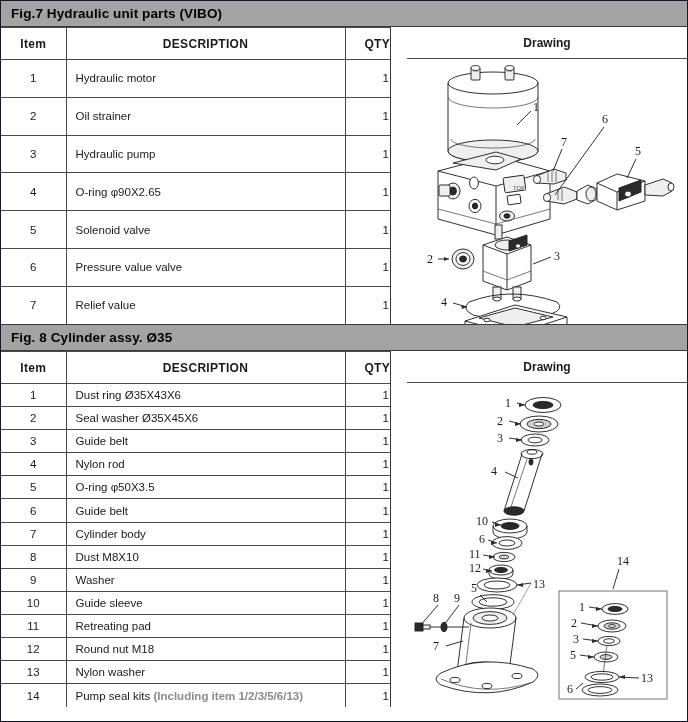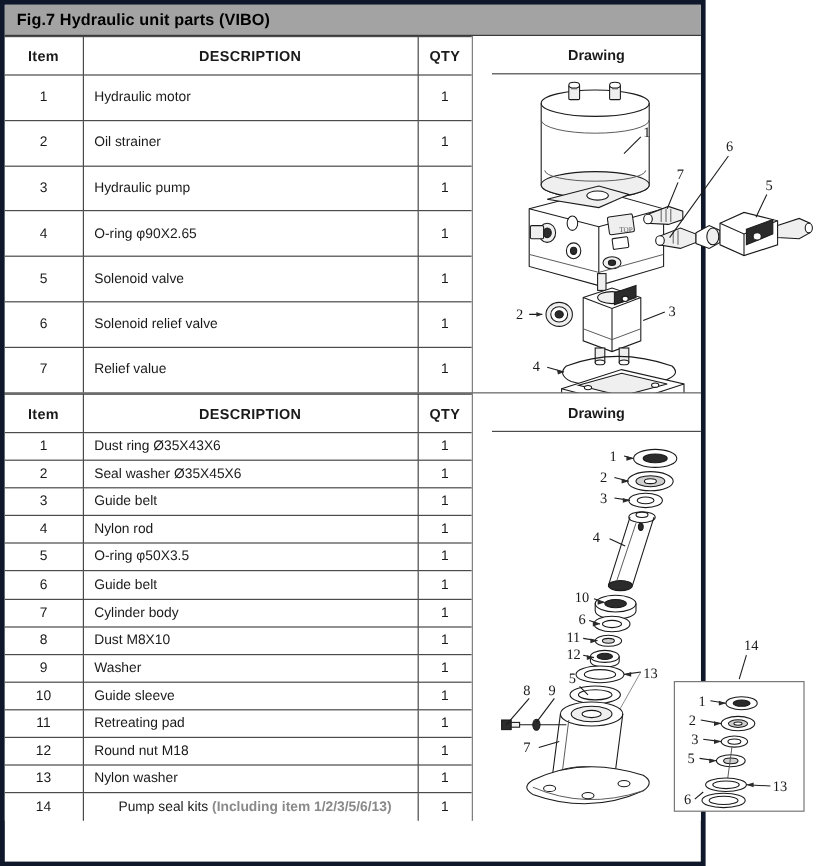--- a/index.html
+++ b/index.html
@@ -5,23 +5,23 @@
   html,body{margin:0;padding:0;}
   body{
     width:688px;height:722px;
     background:#ffffff;
     font-family:"Liberation Sans","DejaVu Sans",sans-serif;
     color:#1a1a1a;
     overflow:hidden;
   }
   .page{
     position:relative;
-    width:588px;height:722px;
+    width:688px;height:722px;
     box-sizing:border-box;
-    border:4px solid #0f172a;
+    border:1px solid #0f172a;
   }
   
   .fig-block{position:relative;}
   .fig-title{
     background:#a3a3a3;
     color:#000;
     font-weight:bold;
     font-size:13.5px;
     letter-spacing:.1px;
     padding:5px 0 5px 10px;
@@ -49,21 +49,21 @@
   table.parts th,table.parts td{
     border:1px solid #4a4a4a;
     box-sizing:border-box;
     font-size:11.5px;
     color:#1a1a1a;
     background:#fff;
   }
   table.parts th:first-child,table.parts td:first-child{border-left:none;}
   table.parts th.c-item,table.parts td.c-item{width:65px;text-align:center;}
   table.parts th.c-desc,table.parts td.c-desc{width:279px;text-align:left;padding-left:9px;}
-  table.parts th.c-qty,table.parts td.c-qty{width:45px;text-align:center;border-right:none;}
+  table.parts th.c-qty,table.parts td.c-qty{width:45px;text-align:right;border-right:none;}
   table.parts thead th{
     font-weight:bold;
     font-size:12px;
     letter-spacing:.3px;
     text-align:center;
     padding:0;
   }
   .drawhead{
     position:absolute;left:16px;top:0;right:0;
     display:flex;align-items:center;justify-content:center;
@@ -122,21 +122,21 @@
               <td class="c-desc">O-ring φ90X2.65</td>
               <td class="c-qty">1</td>
             </tr>
             <tr style="height:37.8px;">
               <td class="c-item">5</td>
               <td class="c-desc">Solenoid valve</td>
               <td class="c-qty">1</td>
             </tr>
             <tr style="height:37.8px;">
               <td class="c-item">6</td>
-              <td class="c-desc">Solenoid relief valve</td>
+              <td class="c-desc">Pressure value valve</td>
               <td class="c-qty">1</td>
             </tr>
             <tr style="height:37.8px;">
               <td class="c-item" style="border-bottom:none;">7</td>
               <td class="c-desc" style="border-bottom:none;">Relief value</td>
               <td class="c-qty" style="border-bottom:none;">1</td>
             </tr>
           </tbody>
         </table>
       </div>
@@ -264,20 +264,21 @@
 
             <line class="ln" x1="171" y1="90" x2="162" y2="112"></line>
             <text class="cal" x="170" y="87">7</text>
           </g>
         </svg>
       </div>
     </div>
   </div>
 
   <div class="fig-block" style="border-top:1px solid #3a3a3a;">
+    <div class="fig-title">Fig. 8  Cylinder assy. Ø35</div>
     <div class="fig-body" style="height:356px;">
       <div class="tbl-side" style="width:390px;">
         <table class="parts">
           <thead>
             <tr style="height:32px;">
               <th class="c-item">Item</th>
               <th class="c-desc" style="text-align:center;padding-left:0;">DESCRIPTION</th>
               <th class="c-qty">QTY</th>
             </tr>
           </thead>
@@ -342,21 +343,21 @@
               <td class="c-desc">Round nut M18</td>
               <td class="c-qty">1</td>
             </tr>
             <tr style="height:23.1px;">
               <td class="c-item">13</td>
               <td class="c-desc">Nylon washer</td>
               <td class="c-qty">1</td>
             </tr>
             <tr style="height:23.1px;">
               <td class="c-item" style="border-bottom:none;">14</td>
-              <td class="c-desc" style="border-bottom:none;text-align:center;">
+              <td class="c-desc" style="border-bottom:none;">
                 <span class="blk">Pump seal kits</span><span class="gray-note"> (Including item 1/2/3/5/6/13)</span>
               </td>
               <td class="c-qty" style="border-bottom:none;">1</td>
             </tr>
           </tbody>
         </table>
       </div>
 
       <div class="draw-side">
         <div class="drawhead" style="height:32px;">Drawing</div>

